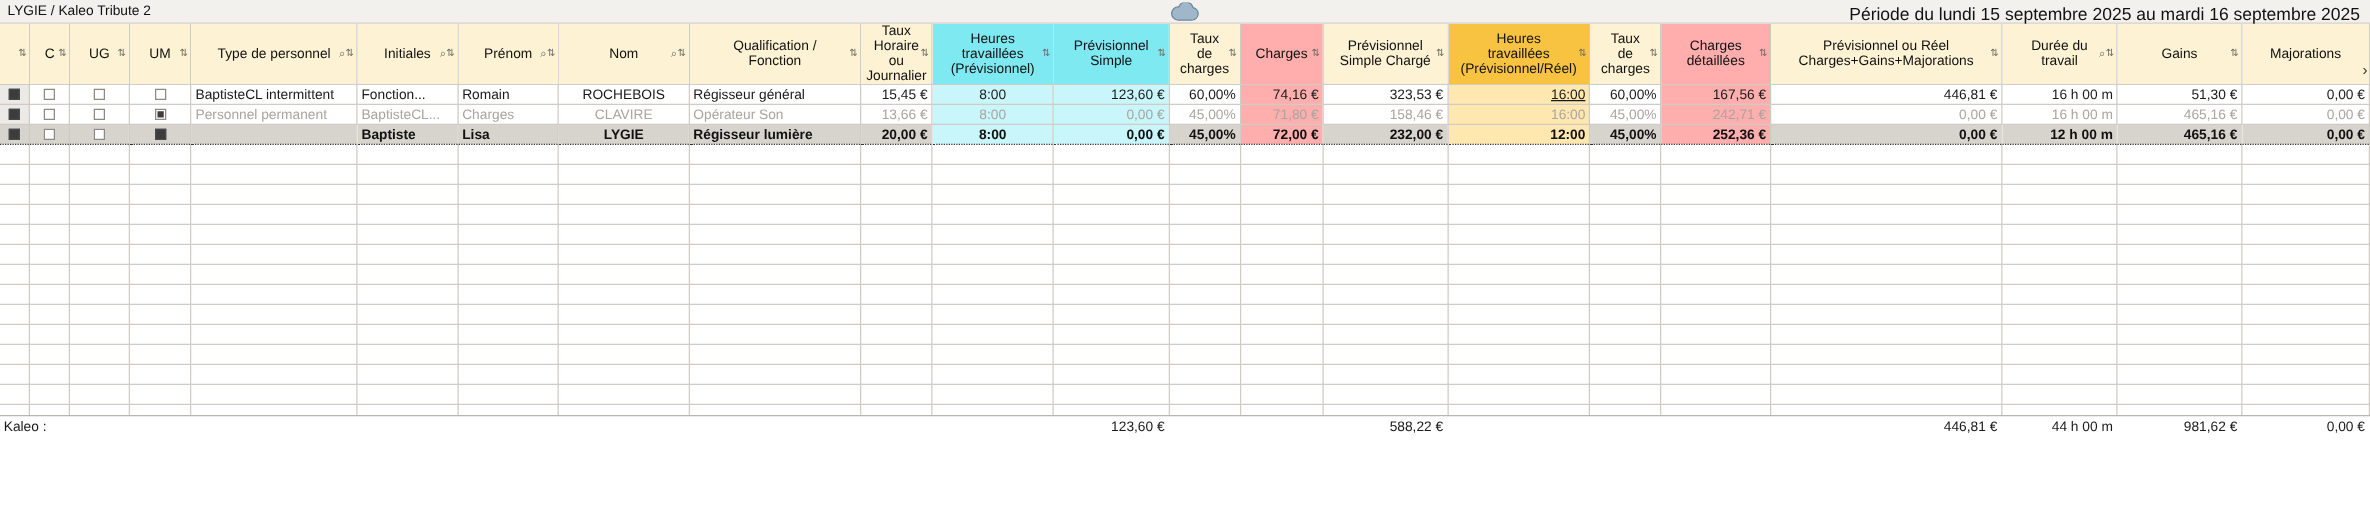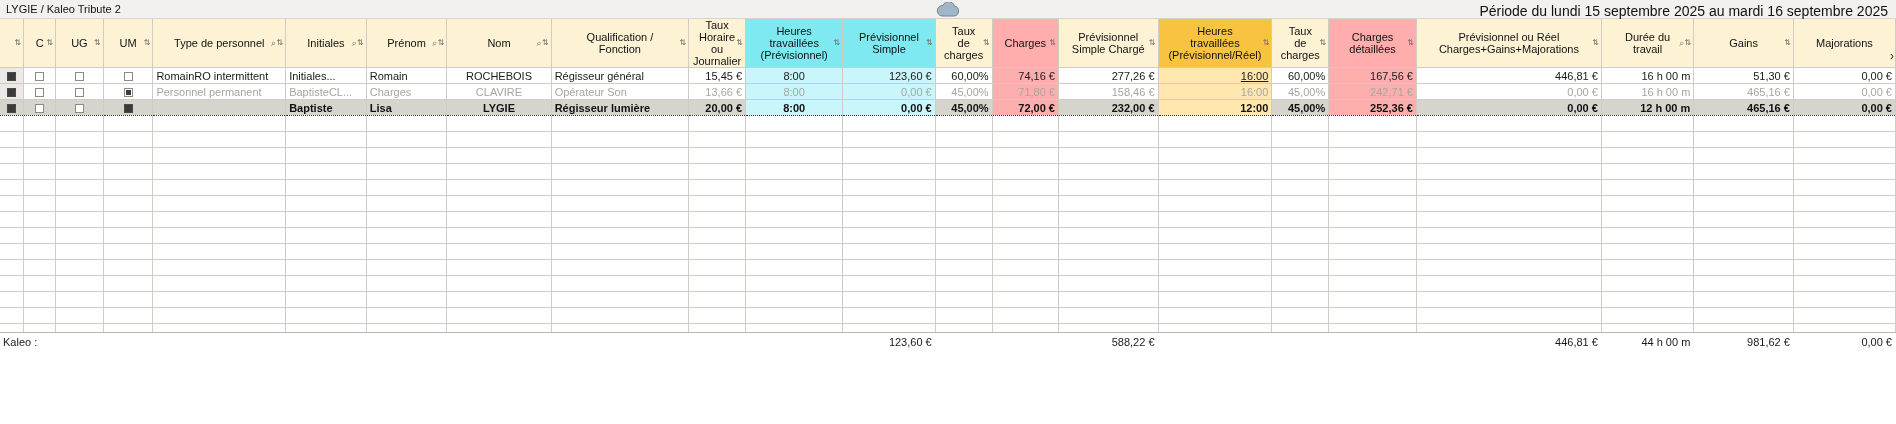--- a/index.html
+++ b/index.html
@@ -333,31 +333,31 @@
               <span class="hdr-label">Majorations</span>
             </th>
           </tr>
       </thead>
       <tbody id="grid-body">
           <tr class="row-normal">
             <td class="ctr selcell"><span class="sqmark"></span></td>
             <td class="ctr"><span class="chk"></span></td>
             <td class="ctr"><span class="chk"></span></td>
             <td class="ctr"><span class="chk"></span></td>
-            <td class="lft"><span>RomainRO intermittent</span></td>
-            <td class="lft"><span>Initiales...</span></td>
+            <td class="lft"><span>BaptisteCL intermittent</span></td>
+            <td class="lft"><span>Fonction...</span></td>
             <td class="lft"><span>Romain</span></td>
             <td class="ctr"><span>ROCHEBOIS</span></td>
             <td class="lft"><span>Régisseur général</span></td>
             <td class="num"><span>15,45 €</span></td>
             <td class="c-cyan ctr"><span>8:00</span></td>
             <td class="c-cyan num"><span>123,60 €</span></td>
             <td class="num"><span>60,00%</span></td>
             <td class="c-pink num"><span>74,16 €</span></td>
-            <td class="num"><span>277,26 €</span></td>
+            <td class="num"><span>323,53 €</span></td>
             <td class="c-orange ctr"><span class="underline">16:00</span></td>
             <td class="num"><span>60,00%</span></td>
             <td class="c-pink num"><span>167,56 €</span></td>
             <td class="num"><span>446,81 €</span></td>
             <td class="num"><span>16 h 00 m</span></td>
             <td class="num"><span>51,30 €</span></td>
             <td class="num"><span>0,00 €</span></td>
           </tr>
           <tr class="row-grey">
             <td class="ctr selcell"><span class="sqmark"></span></td>

